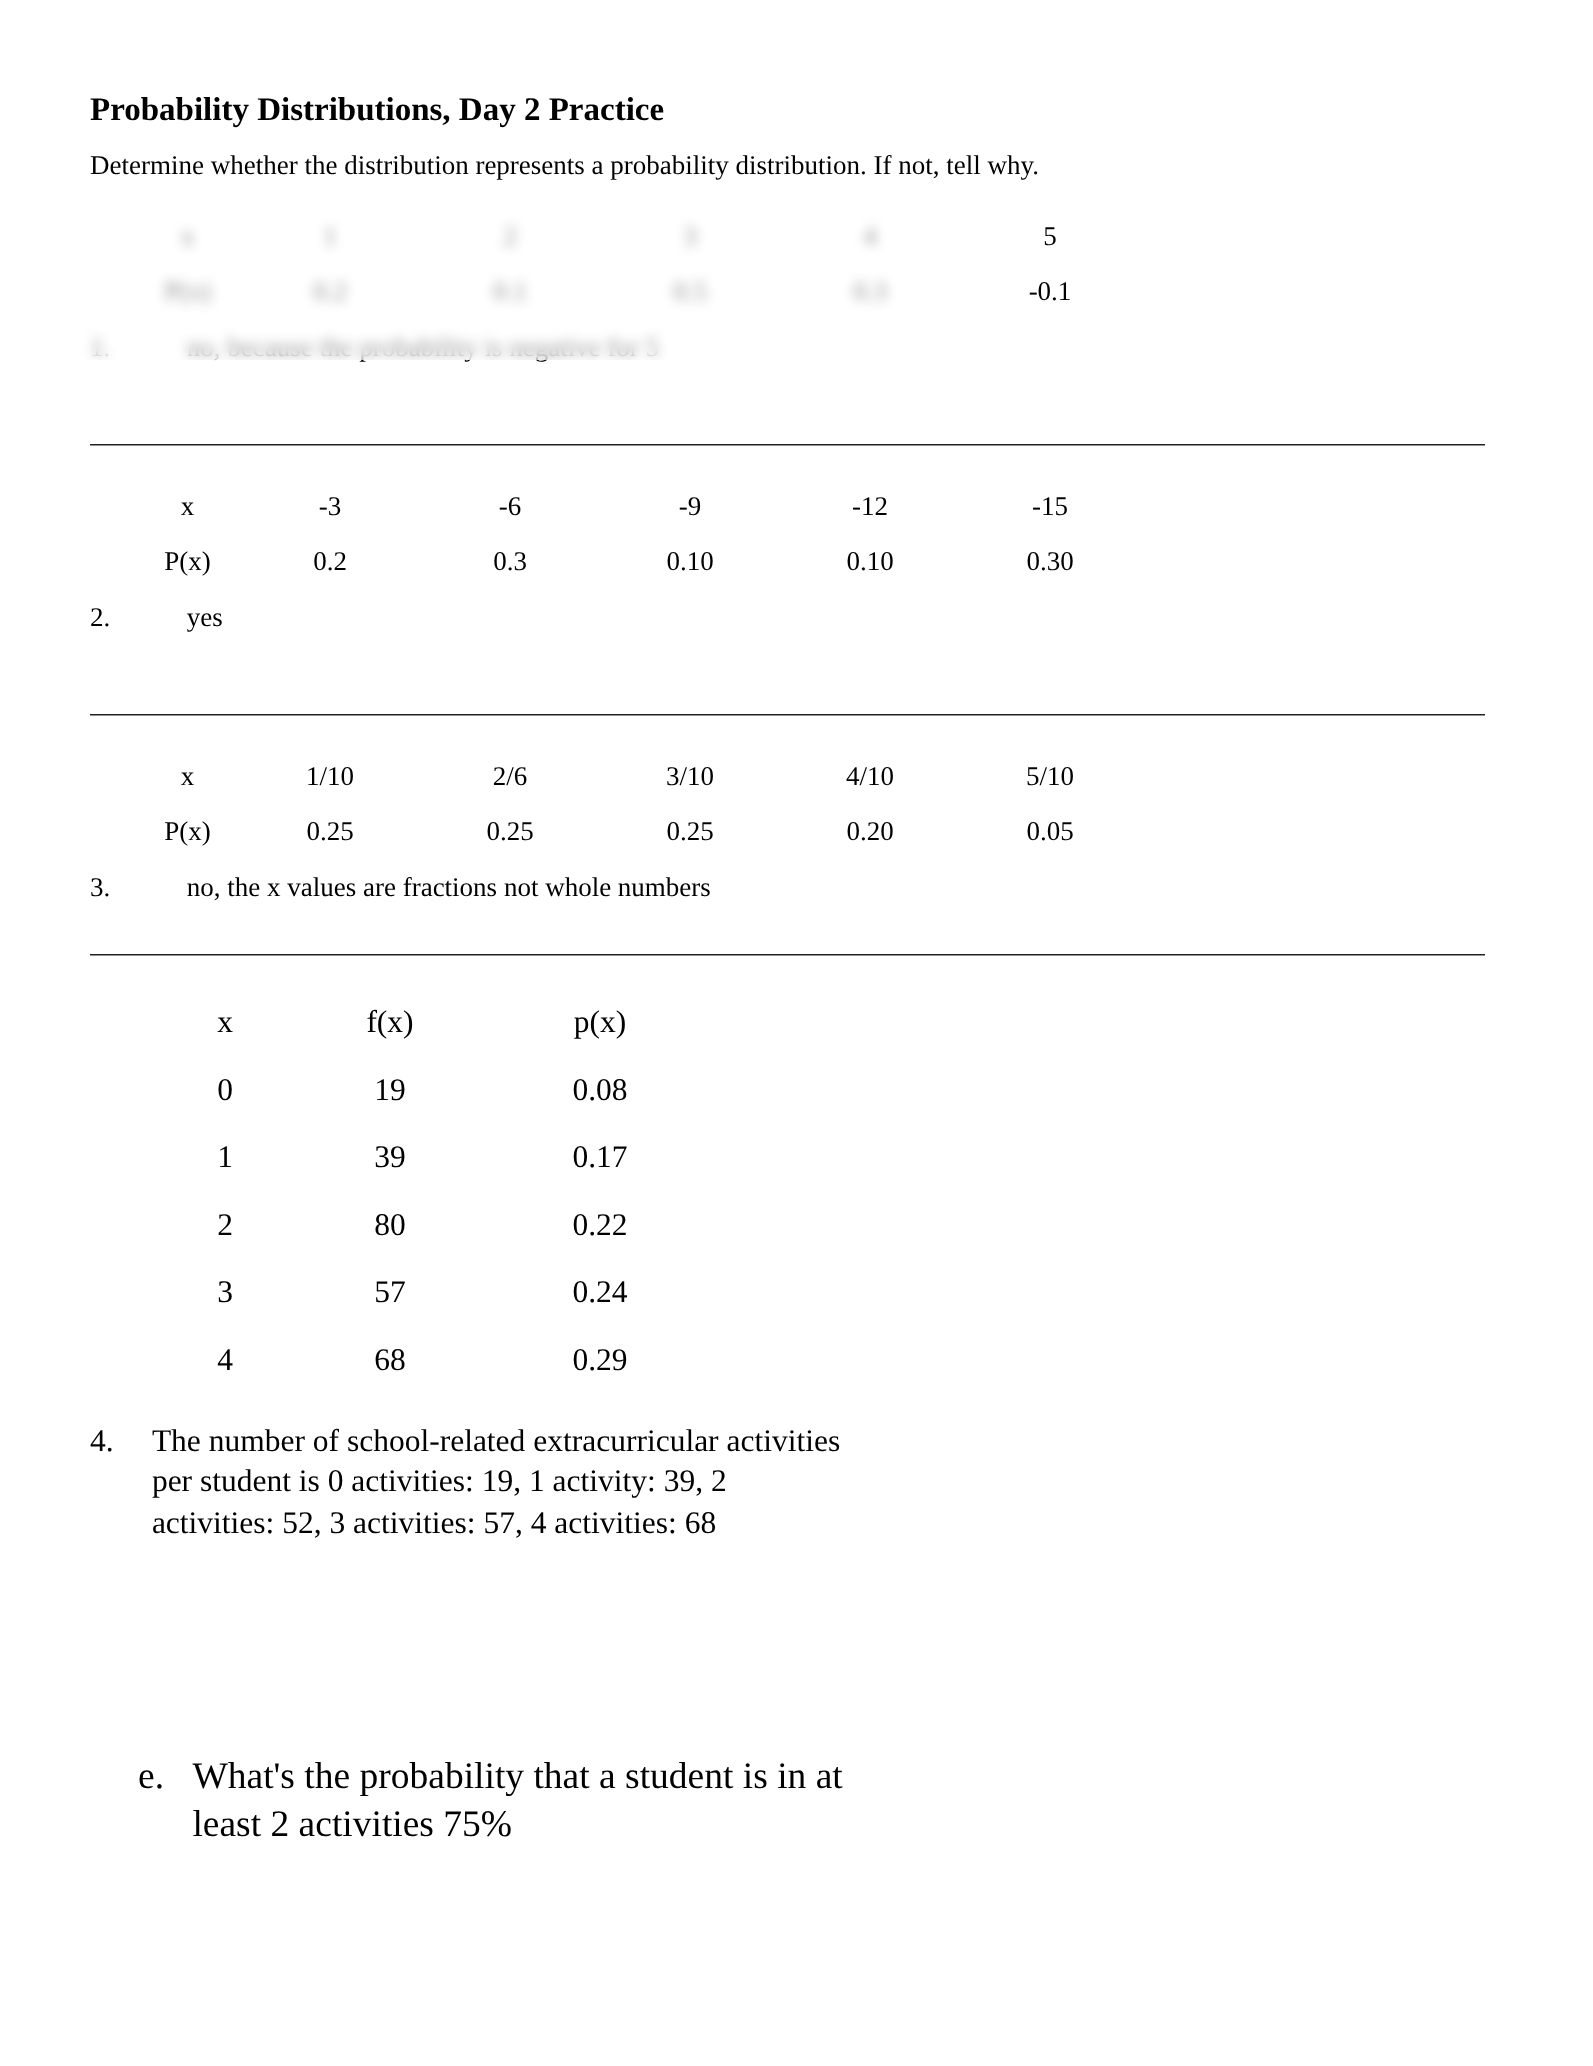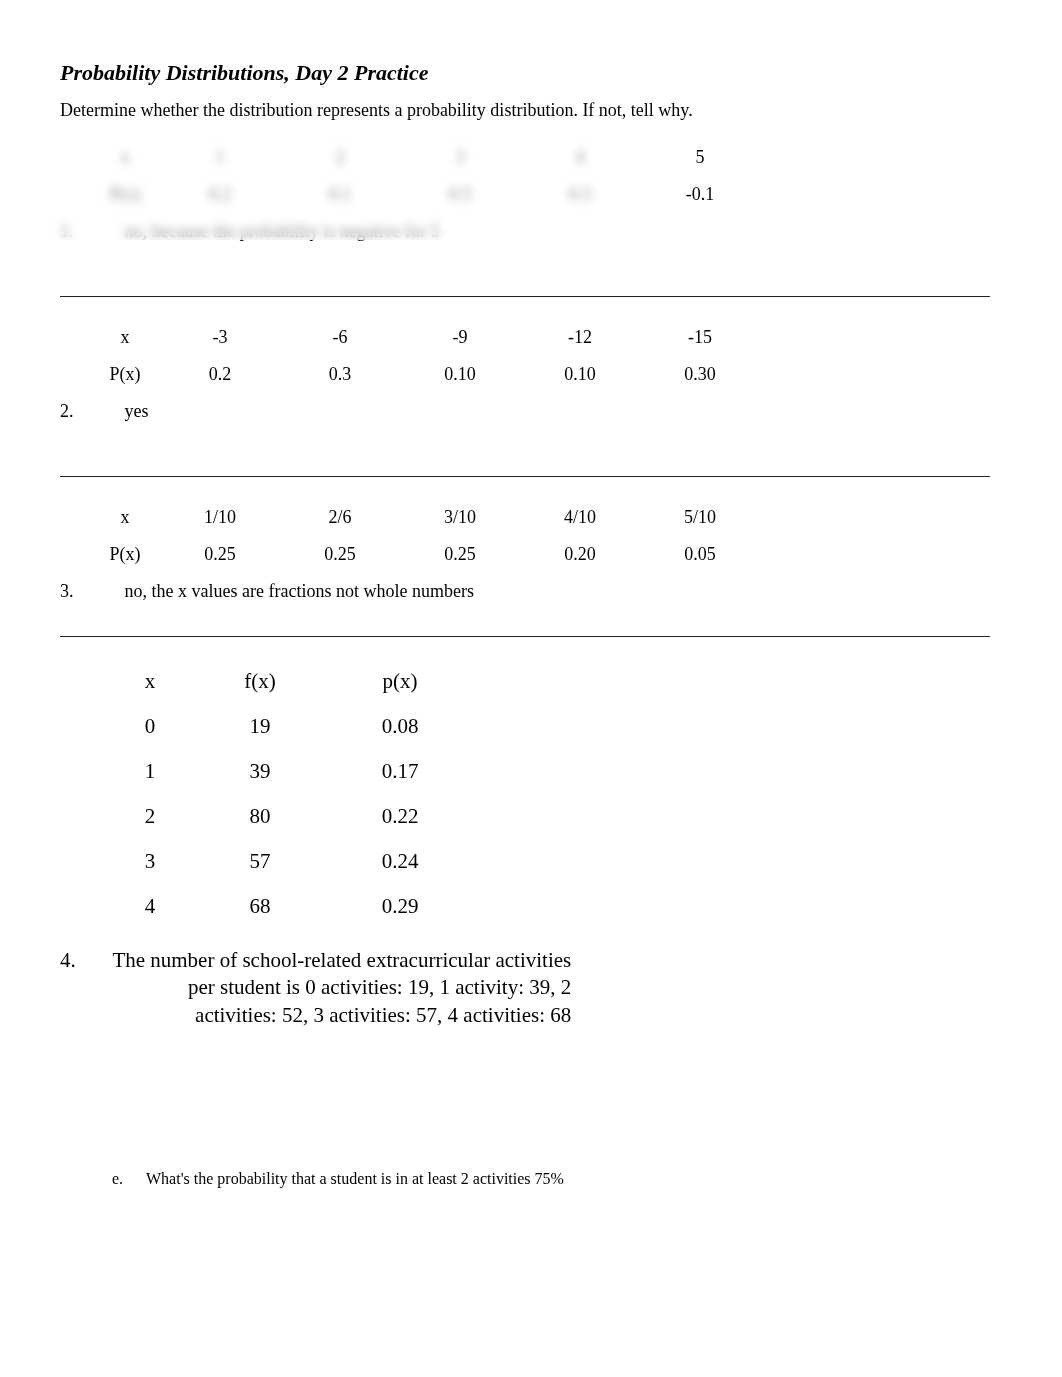--- a/index.html
+++ b/index.html
@@ -12,21 +12,20 @@
       background: #ffffff;
       width: 1062px;
       height: 1377px;
       padding: 60px 60px 40px 60px;
       color: #000;
       position: relative;
     }
     .page-title {
       font-size: 22px;
       margin-bottom: 14px;
-      font-style: italic;
     }
     .instruction {
       font-size: 18px;
       margin-bottom: 18px;
     }
     .dist-table {
       border-collapse: collapse;
       margin-left: 30px;
       margin-bottom: 8px;
     }
@@ -115,25 +114,24 @@
     }
     .q4-question .num {
       display: inline-block;
       width: 36px;
       vertical-align: top;
     }
     .q4-question .body {
       display: inline-block;
       width: 470px;
       vertical-align: top;
-      text-align: right;
     }
     .sub-question {
-      font-size: 16px;
-      margin-left: 52px;
+      font-size: 25px;
+      margin-left: 32px;
       margin-top: 140px;
       line-height: 1.3;
       width: 520px;
     }
     .sub-question .letter {
       display: inline-block;
       width: 30px;
       vertical-align: top;
     }
     .sub-question .body {

